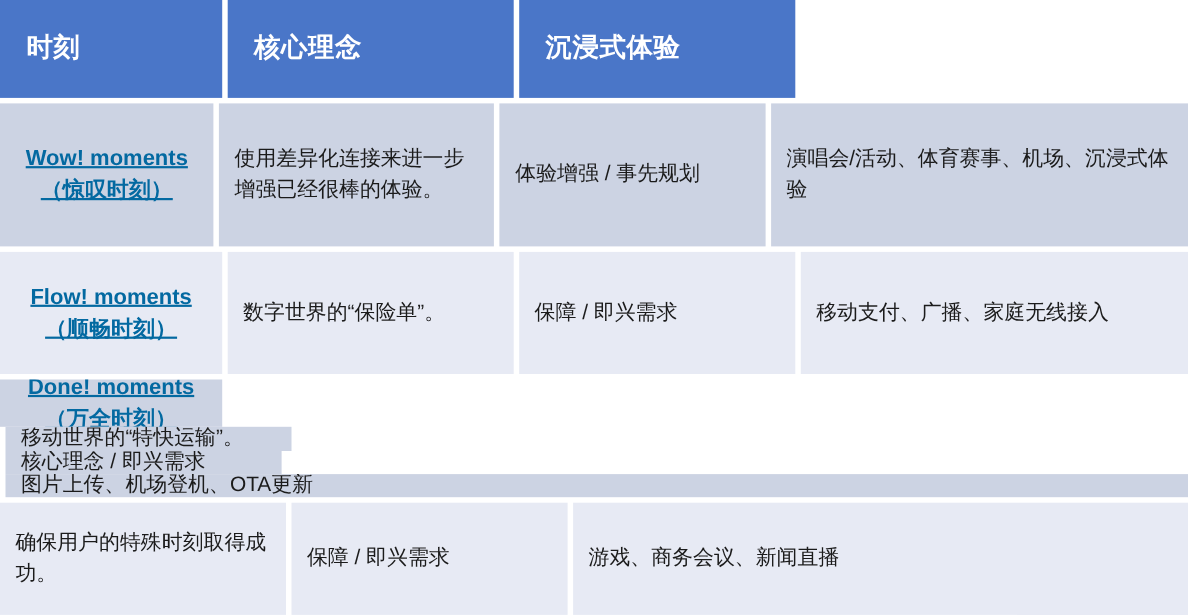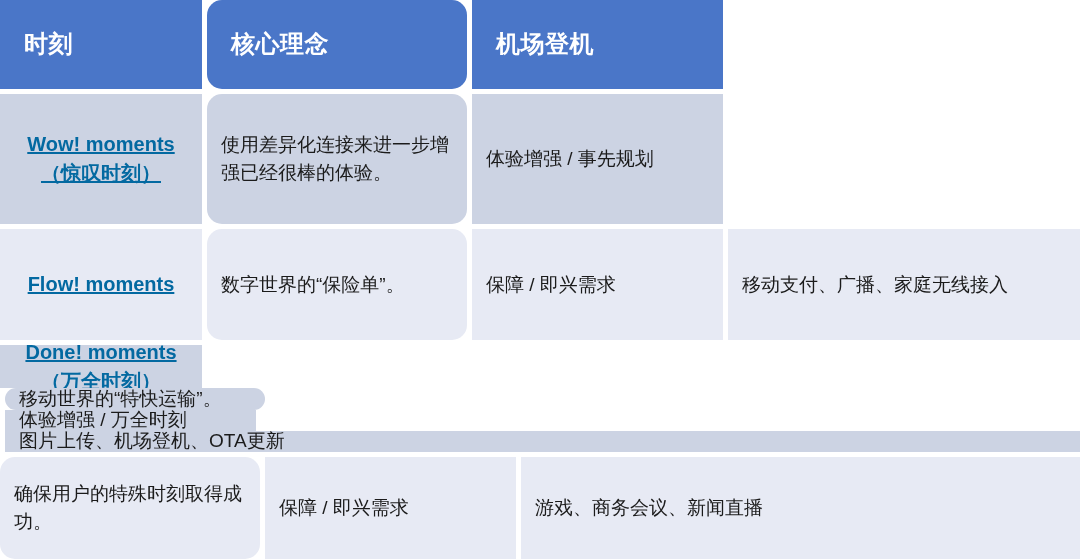--- a/index.html
+++ b/index.html
@@ -46,21 +46,21 @@
     align-items: center;
     overflow: hidden;
   }
 
   
   .t-cell + .t-cell {
     margin-left: 5px;
   }
 
   .col-1 { width: 202px; }
-  .col-2 { width: 260px; border-radius: 15px; }
+  .col-2 { width: 260px; }
   .col-3 { width: 251px; }
   .col-4 { flex: 1 1 auto; }
 
   
   .header-row .t-cell {
     background: #4a76c8;
     padding: 0 24px;
   }
   .header-label {
     color: #ffffff;
@@ -107,43 +107,47 @@
 <div id="table-root">
 
   <div class="t-row header-row">
     <div class="t-cell col-1">
       <span class="header-label">时刻</span>
     </div>
     <div class="t-cell col-2">
       <span class="header-label">核心理念</span>
     </div>
     <div class="t-cell col-3">
-      <span class="header-label">机场登机</span>
+      <span class="header-label">沉浸式体验</span>
     </div>
   </div>
 
   <div class="t-row body-row-1 shade-a">
     <div class="t-cell col-1 moment-cell">
       <span class="moment-title">
         <span>Wow! moments</span>
         <span class="cn">（惊叹时刻）</span>
       </span>
     </div>
     <div class="t-cell col-2 text-cell">
       <span class="cell-text">使用差异化连接来进一步增强已经很棒的体验。</span>
     </div>
     <div class="t-cell col-3 text-cell">
       <span class="cell-text">体验增强 / 事先规划</span>
     </div>
+    <div class="t-cell col-4 text-cell">
+      <span class="cell-text">演唱会/活动、体育赛事、机场、沉浸式体验</span>
+    </div>
   </div>
 
   <div class="t-row body-row-2 shade-b">
     <div class="t-cell col-1 moment-cell">
       <span class="moment-title">
         <span>Flow! moments</span>
+        <span class="cn">（顺畅时刻）</span>
       </span>
     </div>
     <div class="t-cell col-2 text-cell">
       <span class="cell-text">数字世界的“保险单”。</span>
     </div>
     <div class="t-cell col-3 text-cell">
       <span class="cell-text">保障 / 即兴需求</span>
     </div>
     <div class="t-cell col-4 text-cell">
       <span class="cell-text">移动支付、广播、家庭无线接入</span>
@@ -154,21 +158,21 @@
     <div class="t-cell col-1 moment-cell">
       <span class="moment-title">
         <span>Done! moments</span>
         <span class="cn">（万全时刻）</span>
       </span>
     </div>
     <div class="t-cell col-2 text-cell">
       <span class="cell-text">移动世界的“特快运输”。</span>
     </div>
     <div class="t-cell col-3 text-cell">
-      <span class="cell-text">体验增强 / 万全时刻</span>
+      <span class="cell-text">核心理念 / 即兴需求</span>
     </div>
     <div class="t-cell col-4 text-cell">
       <span class="cell-text">图片上传、机场登机、OTA更新</span>
     </div>
   </div>
 
   <div class="t-row body-row-4 shade-b">
     <div class="t-cell col-2 text-cell">
       <span class="cell-text">确保用户的特殊时刻取得成功。</span>
     </div>

